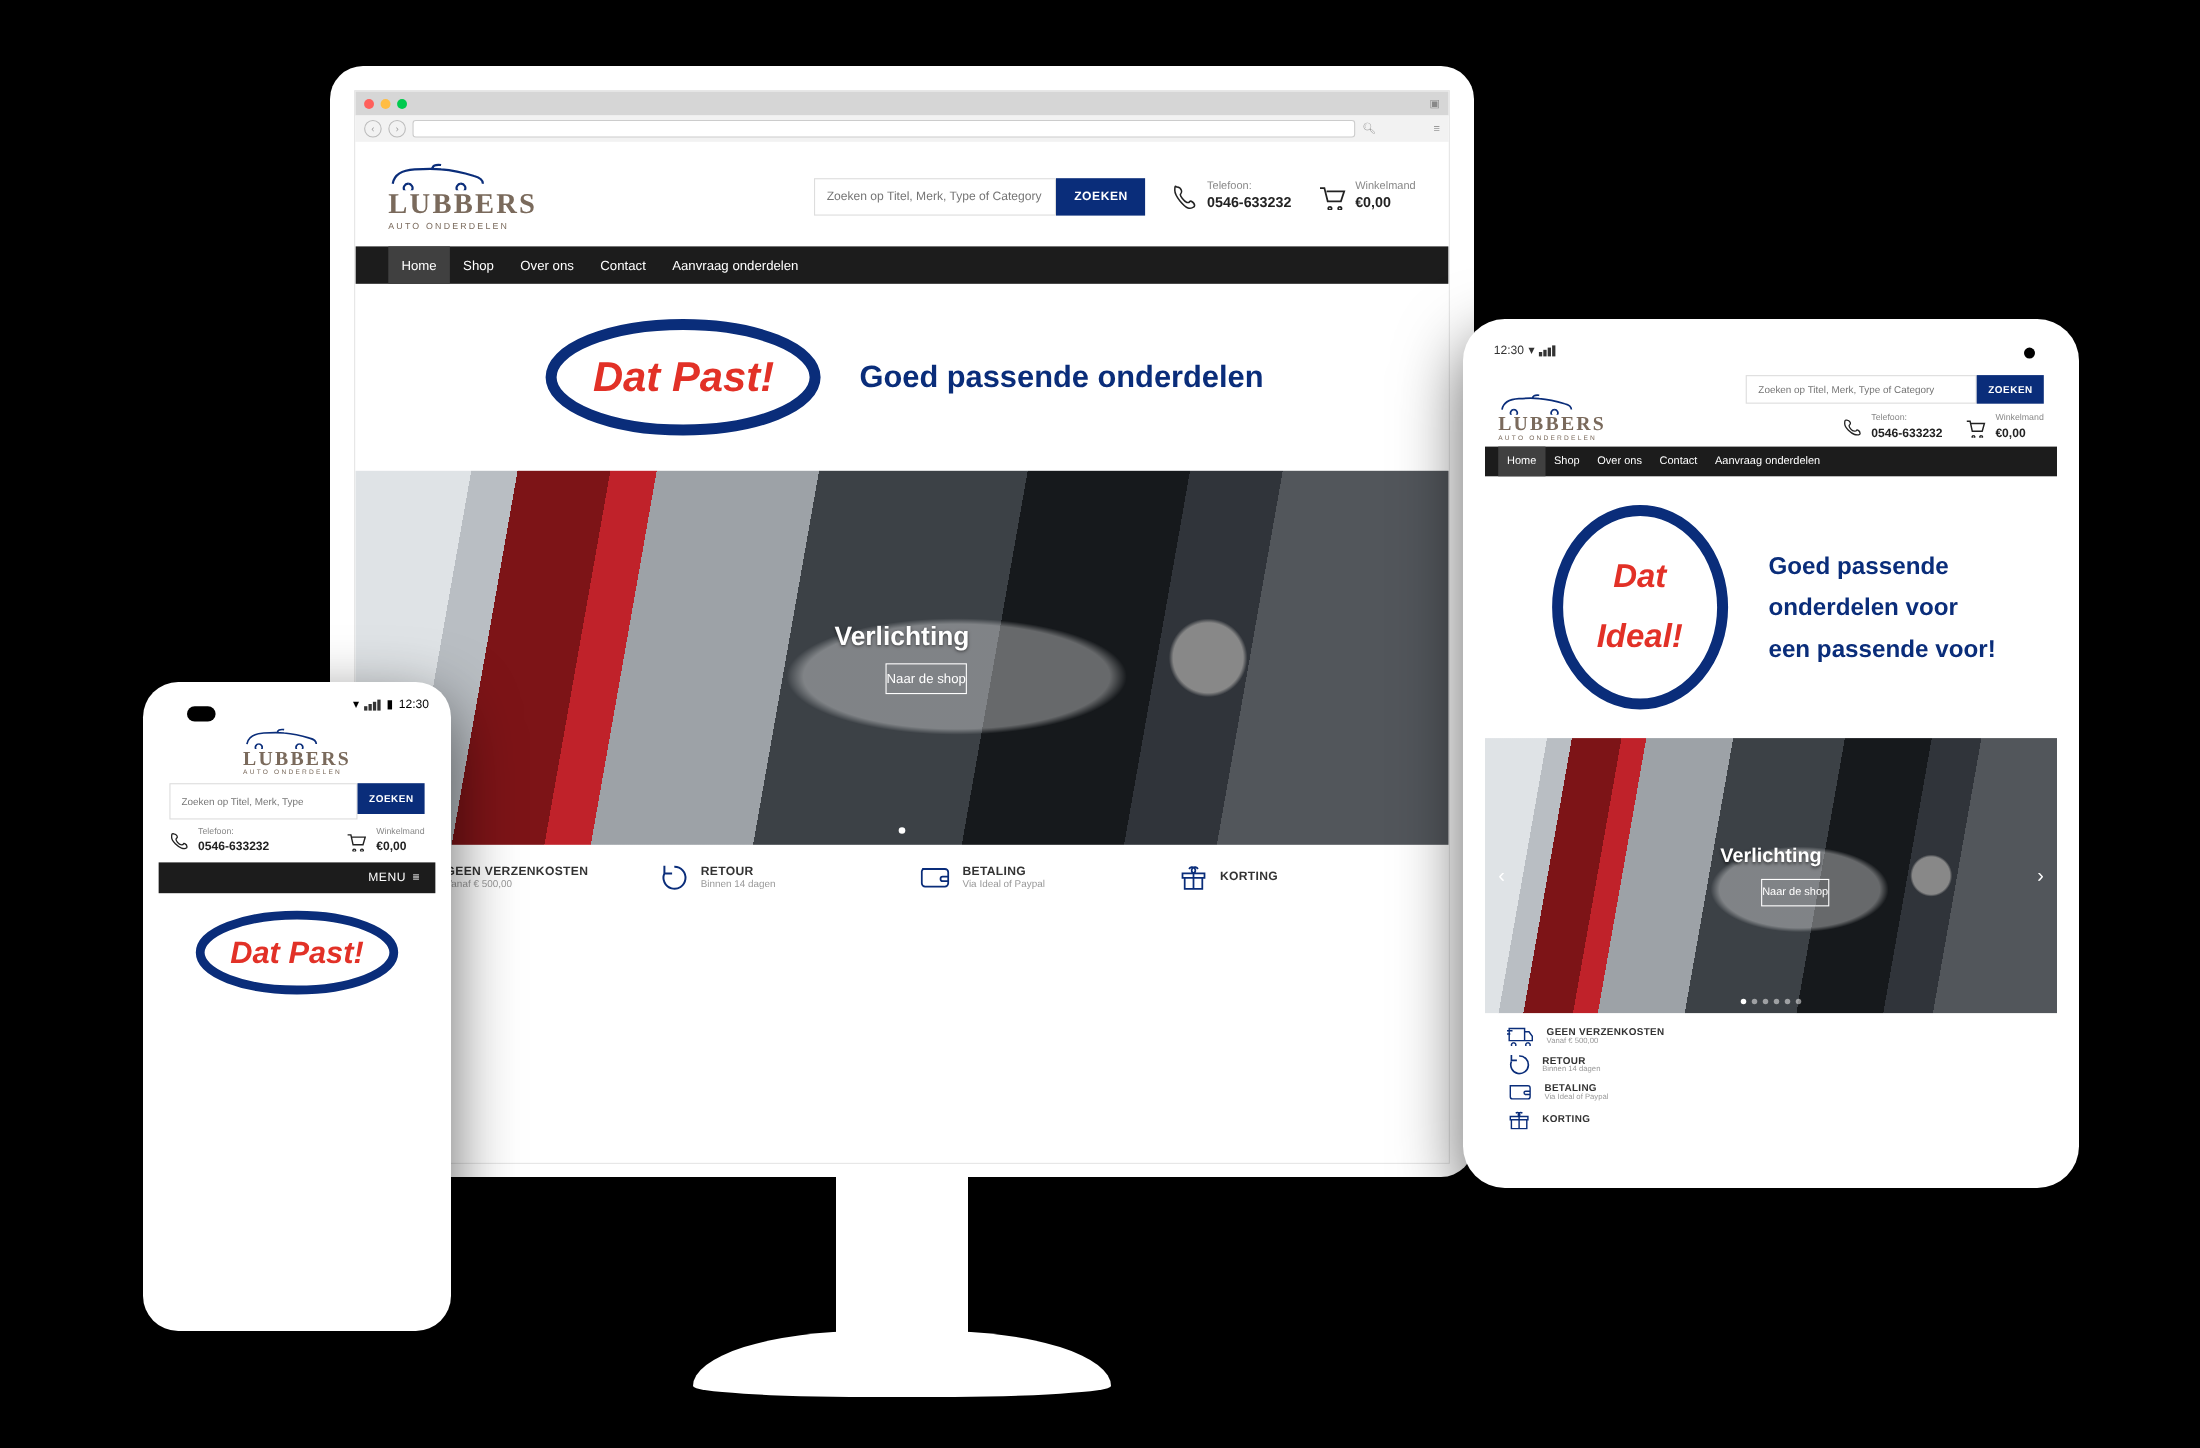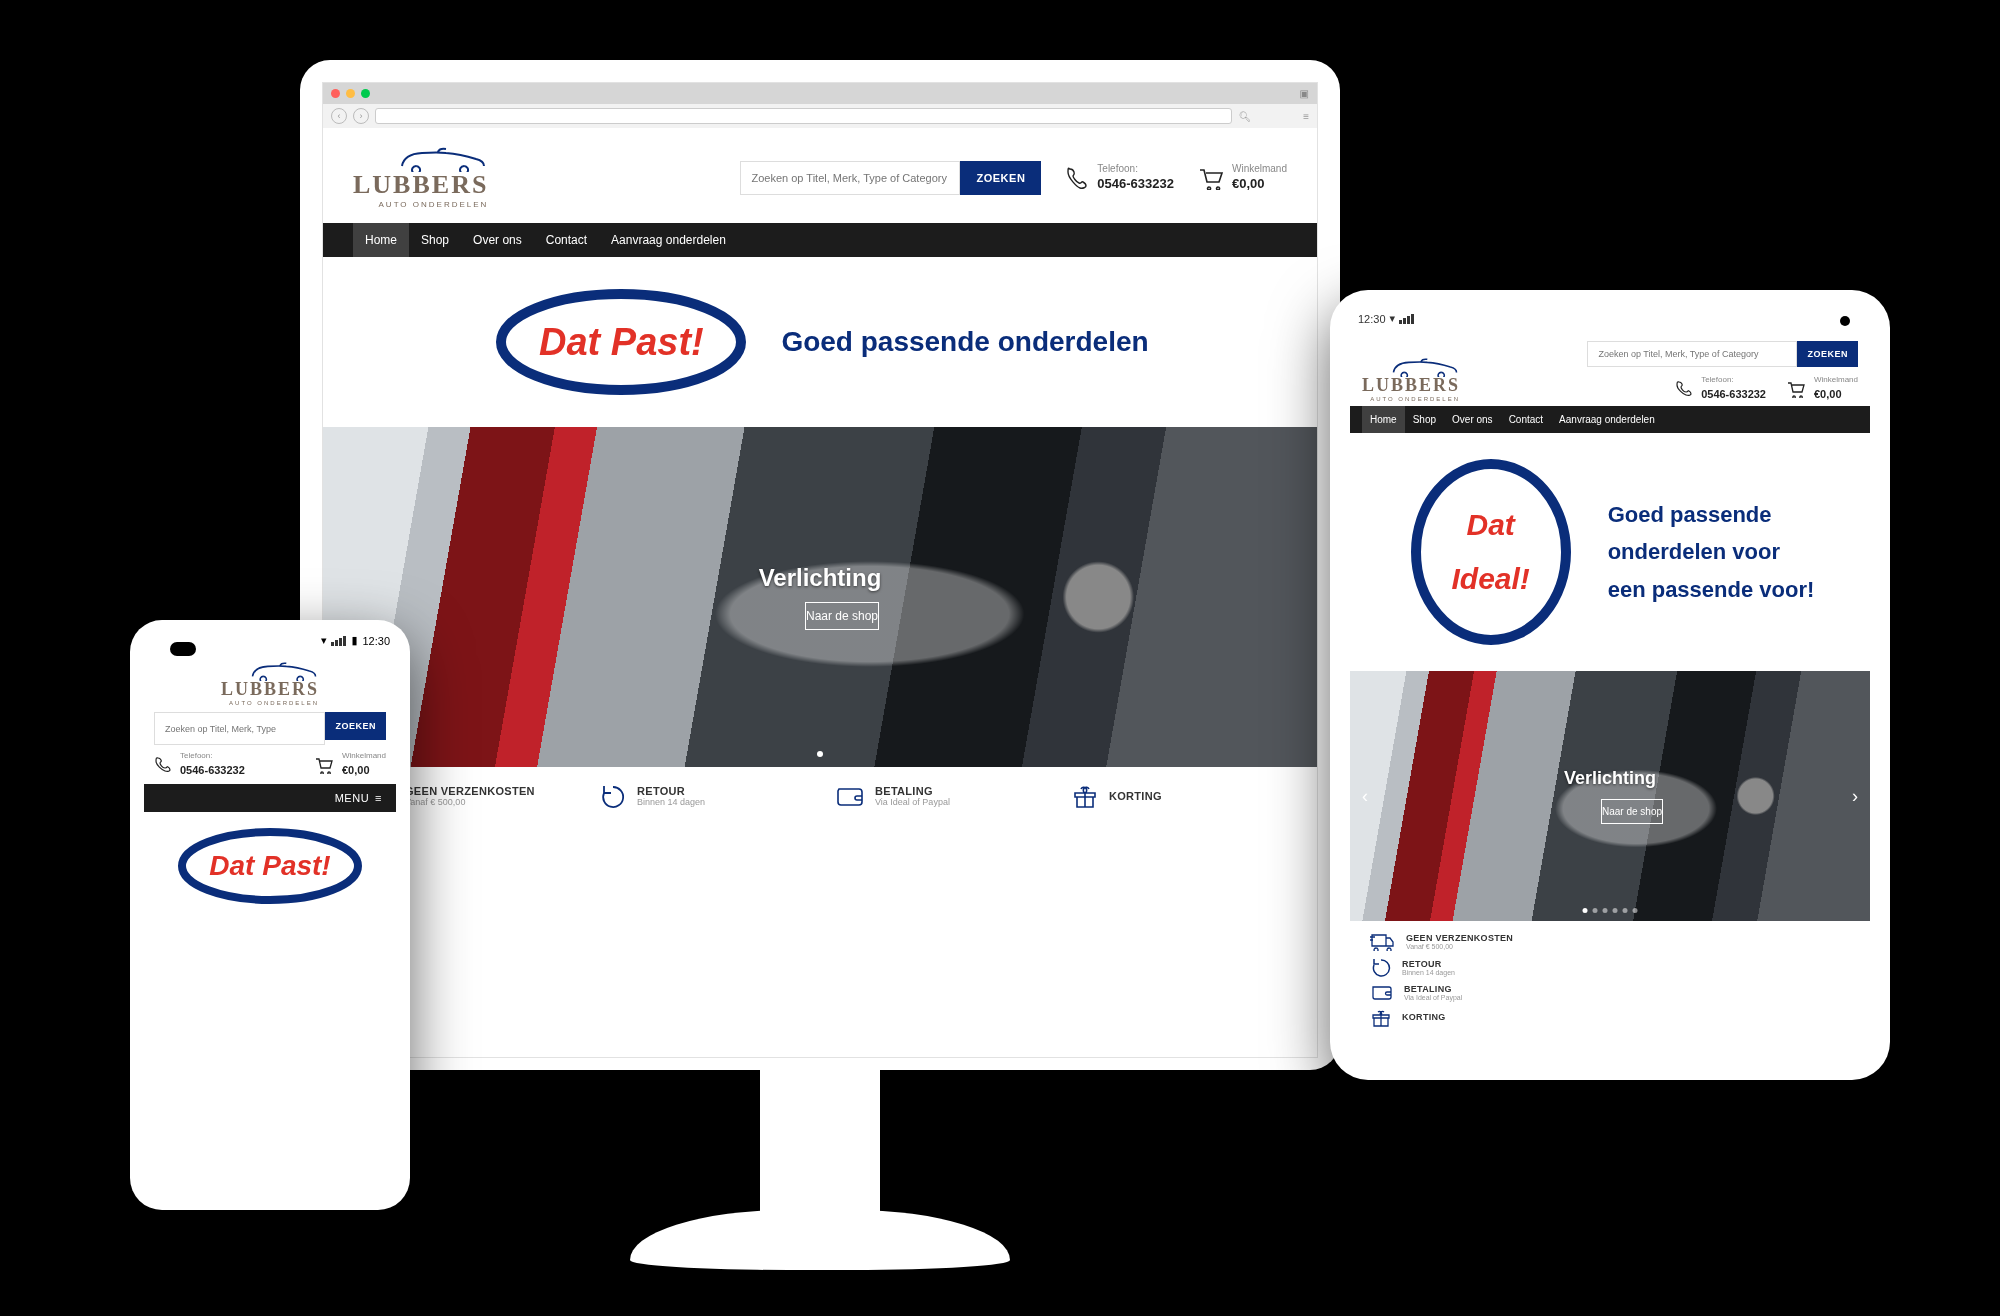--- a/index.html
+++ b/index.html
@@ -65,21 +65,21 @@
   .dot { width: 9px; height: 9px; border-radius: 50%; }
   .dot.red { background:#ff605c; } .dot.yellow { background:#ffbd44; } .dot.green { background:#00ca4e; }
   .addr-row { background:#f2f2f2; padding:4px 8px; display:flex; gap:6px; align-items:center; }
   .nav-circle { width:16px; height:16px; border:1px solid #bbb; border-radius:50%; font-size:9px; display:flex; align-items:center; justify-content:center; color:#999; }
   .addr-input { flex:1; height:16px; background:#fff; border:1px solid #ccc; border-radius:3px; font-size:8px; padding:0 4px; }
 
   .site-wrap { flex:1; overflow-y:hidden; background:#fff; display:flex; flex-direction:column; }
 
   
   .top-header { display:flex; align-items:center; padding:18px 30px 14px 30px; gap:24px; }
-  .logo-block { display:flex; flex-direction:column; align-items:flex-end; color:#0a2d7a; }
+  .logo-block { display:flex; flex-direction:column; align-items:flex-start; color:#0a2d7a; }
   .car-outline svg { display:block; }
   .logo-name { font-family: Georgia, 'Times New Roman', serif; font-size:26px; letter-spacing:2px; color:#7a6a5c; margin-top:-2px; font-weight:600; }
   .logo-sub { font-size:8px; letter-spacing:2px; color:#7a6a5c; }
 
   .spacer { flex:1; }
 
   .search-group { display:flex; }
   .search-text { width:220px; height:34px; padding:0 10px; font-size:11px; color:#999; border:1px solid #ddd; background:#fff; }
   .search-btn { height:34px; background:#0a2d7a; color:#fff; border:none; padding:0 16px; font-size:11px; font-weight:700; letter-spacing:.5px; }
 

